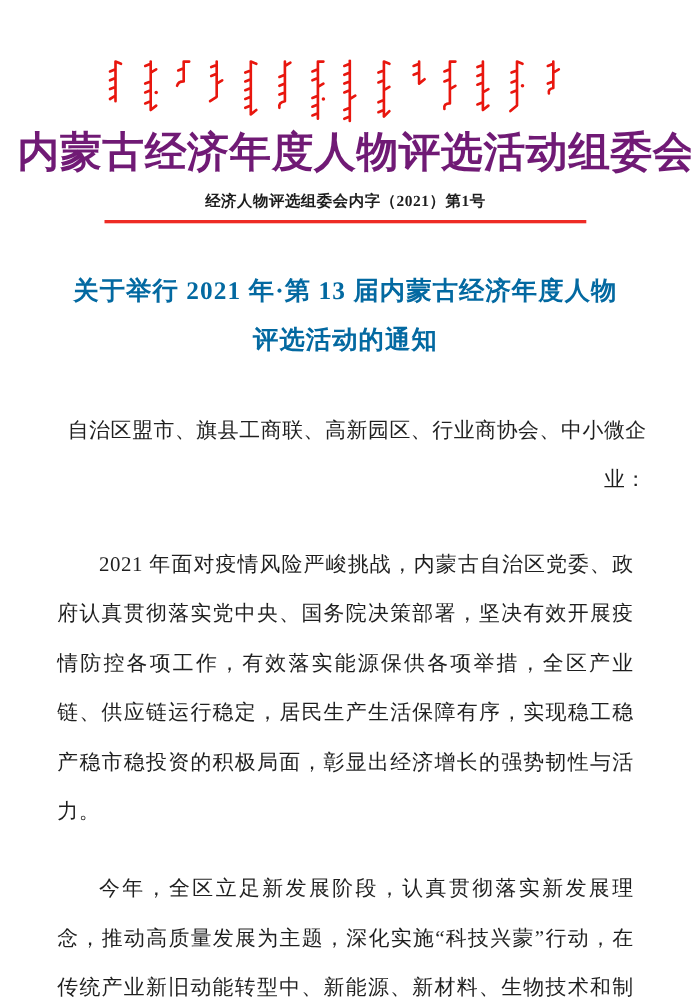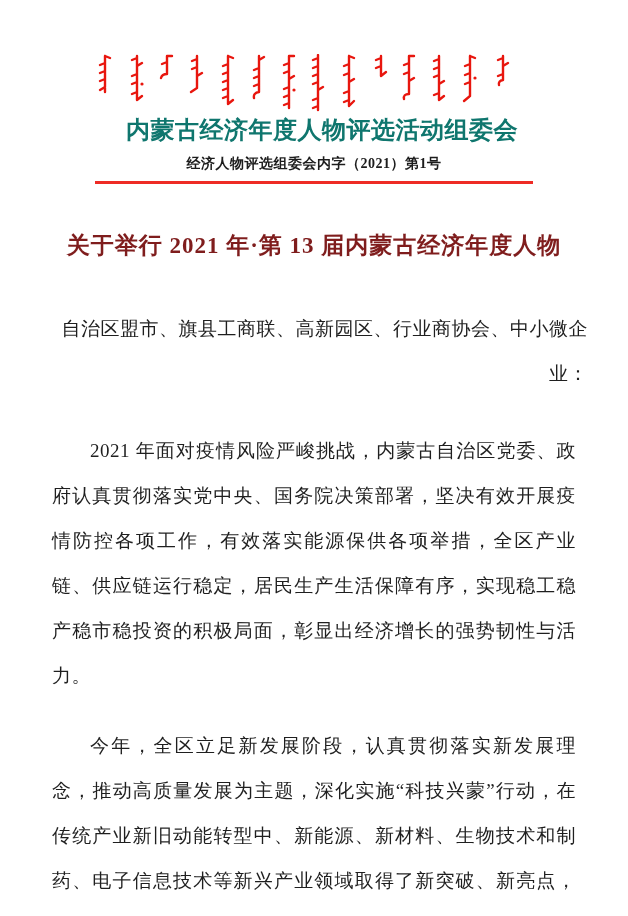--- a/index.html
+++ b/index.html
@@ -19,25 +19,25 @@
     display: block;
     width: 440px;
     height: 58px;
     margin: 0 auto;
     color: #e8160e;
   }
   .mongolian-banner path { fill: none; stroke: currentColor; stroke-width: 2.4; stroke-linecap: round; }
   .mongolian-banner circle { fill: currentColor; }
   .org-title {
     margin: 2px 0 0 16px;
-    font-size: 24px;
+    font-size: 38px;
     line-height: 1.35;
     font-weight: bold;
     letter-spacing: 0.5px;
-    color: #0f766e;
+    color: #701a75;
     white-space: nowrap;
   }
   .doc-no {
     margin-top: 9px;
     font-size: 14px;
     font-weight: bold;
     letter-spacing: 0.5px;
     color: #1c1c1c;
     text-align: center;
   }
@@ -47,21 +47,21 @@
     margin: 8px auto 0;
     background: #ee2b25;
   }
   .doc-heading {
     margin-top: 40px;
     text-align: center;
     font-size: 23px;
     font-weight: bold;
     line-height: 44px;
     letter-spacing: 1px;
-    color: #7f1d1d;
+    color: #0369a1;
   }
   .body-text {
     padding: 0 40px;
     font-size: 19px;
     line-height: 45px;
     letter-spacing: 0.5px;
     color: #1f1f1f;
   }
   .addressee { margin: 38px 0 0 0; text-align: right; }
   .para {
@@ -130,20 +130,21 @@
 
     <h1 class="org-title">内蒙古经济年度人物评选活动组委会</h1>
 
     <div class="doc-no">经济人物评选组委会内字（2021）第1号</div>
 
     <div class="red-line"></div>
   </div>
 
   <div class="doc-heading">
     <div>关于举行 2021 年·第 13 届内蒙古经济年度人物</div>
+    <div>评选活动的通知</div>
   </div>
 
   <div class="body-text">
     <p class="addressee">自治区盟市、旗县工商联、高新园区、行业商协会、中小微企业：</p>
 
     <p class="para para-1">2021 年面对疫情风险严峻挑战，内蒙古自治区党委、政府认真贯彻落实党中央、国务院决策部署，坚决有效开展疫情防控各项工作，有效落实能源保供各项举措，全区产业链、供应链运行稳定，居民生产生活保障有序，实现稳工稳产稳市稳投资的积极局面，彰显出经济增长的强势韧性与活力。</p>
 
     <p class="para para-2">今年，全区立足新发展阶段，认真贯彻落实新发展理念，推动高质量发展为主题，深化实施“科技兴蒙”行动，在传统产业新旧动能转型中、新能源、新材料、生物技术和制药、电子信息技术等新兴产业领域取得了新突破、新亮点，涌现出一批改革创新的产业领军人物、科技驱动新兴产业的企业家、拥有自主知识产权的创新</p>
   </div>
 

